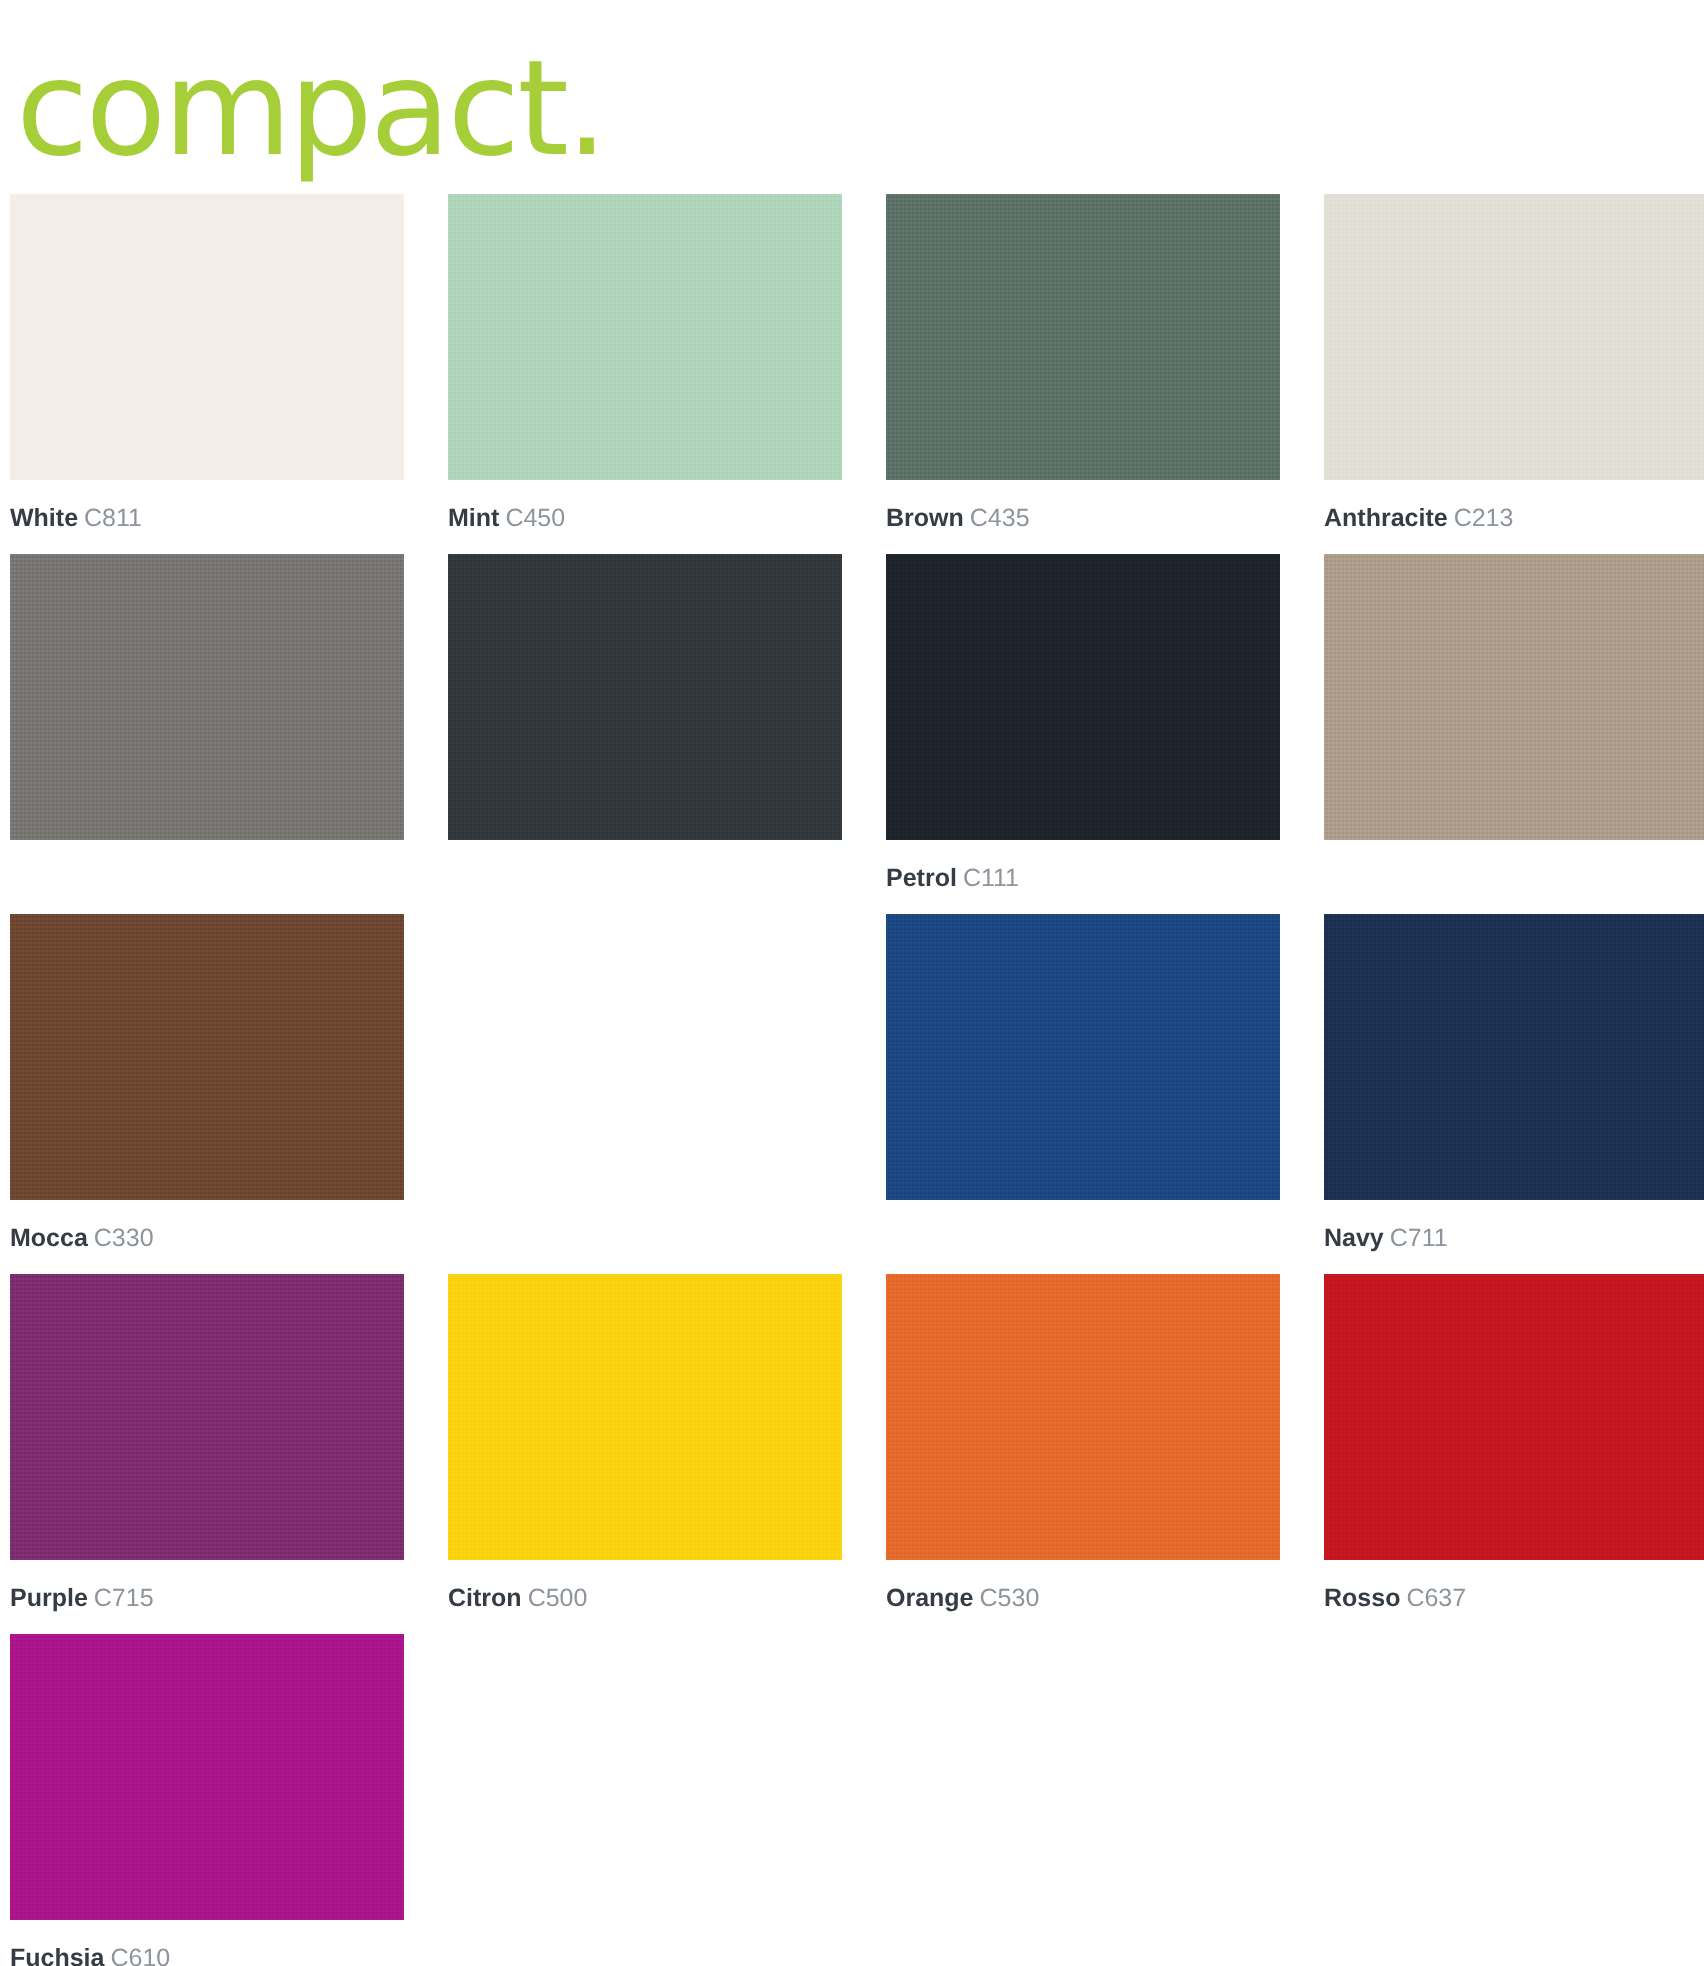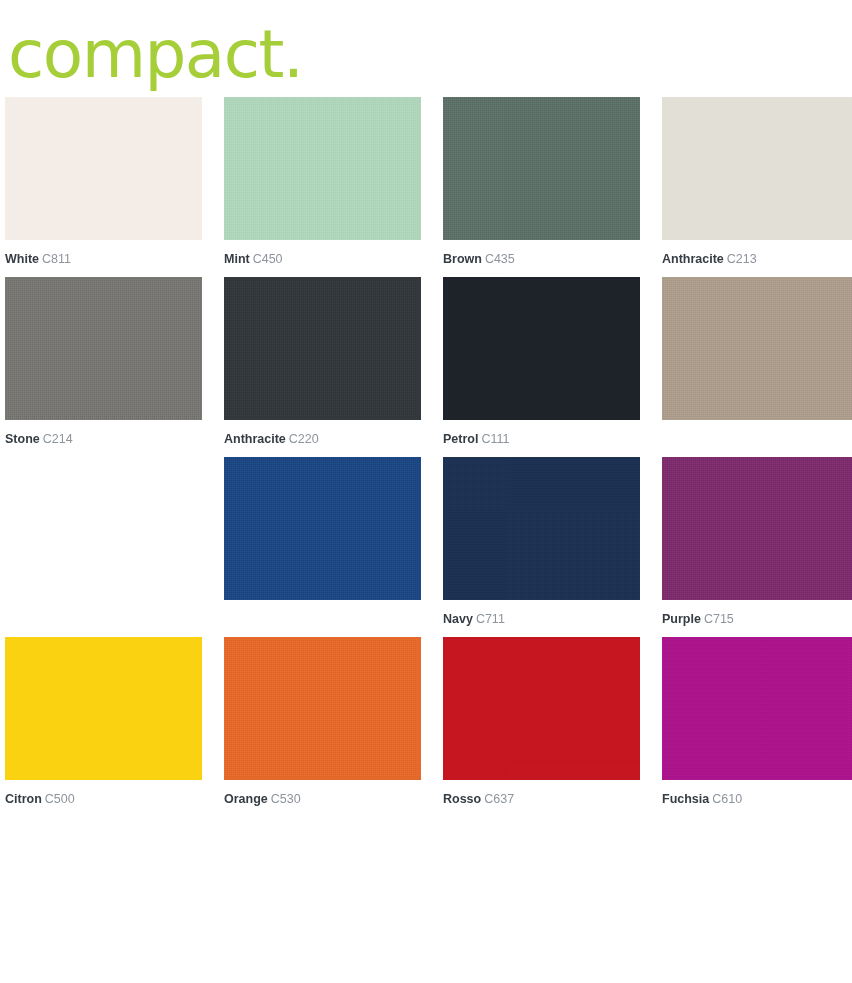--- a/index.html
+++ b/index.html
@@ -120,32 +120,34 @@
       <div class="swatch-cell">
         <div class="swatch-chip" style="background-color: rgb(92, 111, 103);"></div>
         <div class="swatch-label"><span class="swatch-name">Brown</span><span class="swatch-code">C435</span></div>
       </div>
       <div class="swatch-cell">
         <div class="swatch-chip" style="background-color: rgb(226, 223, 214);"></div>
         <div class="swatch-label"><span class="swatch-name">Anthracite</span><span class="swatch-code">C213</span></div>
       </div>
       <div class="swatch-cell">
         <div class="swatch-chip" style="background-color: rgb(118, 117, 114);"></div>
-        <div class="swatch-label"><span class="swatch-name">Stone</span><span class="swatch-code">C214</span></div>
       </div>
       <div class="swatch-cell">
         <div class="swatch-chip" style="background-color: rgb(50, 55, 59);"></div>
-        <div class="swatch-label"><span class="swatch-name">Anthracite</span><span class="swatch-code">C220</span></div>
       </div>
       <div class="swatch-cell">
         <div class="swatch-chip" style="background-color: rgb(29, 35, 41);"></div>
         <div class="swatch-label"><span class="swatch-name">Petrol</span><span class="swatch-code">C111</span></div>
       </div>
       <div class="swatch-cell">
         <div class="swatch-chip" style="background-color: rgb(172, 156, 139);"></div>
+      </div>
+      <div class="swatch-cell">
+        <div class="swatch-chip" style="background-color: rgb(109, 70, 49);"></div>
+        <div class="swatch-label"><span class="swatch-name">Mocca</span><span class="swatch-code">C330</span></div>
       </div>
       <div class="swatch-cell is-empty">
         <div class="swatch-chip"></div>
         <div class="swatch-label"><span class="swatch-name"></span><span class="swatch-code"></span></div>
       </div>
       <div class="swatch-cell">
         <div class="swatch-chip" style="background-color: rgb(28, 71, 130);"></div>
       </div>
       <div class="swatch-cell">
         <div class="swatch-chip" style="background-color: rgb(28, 49, 82);"></div>

